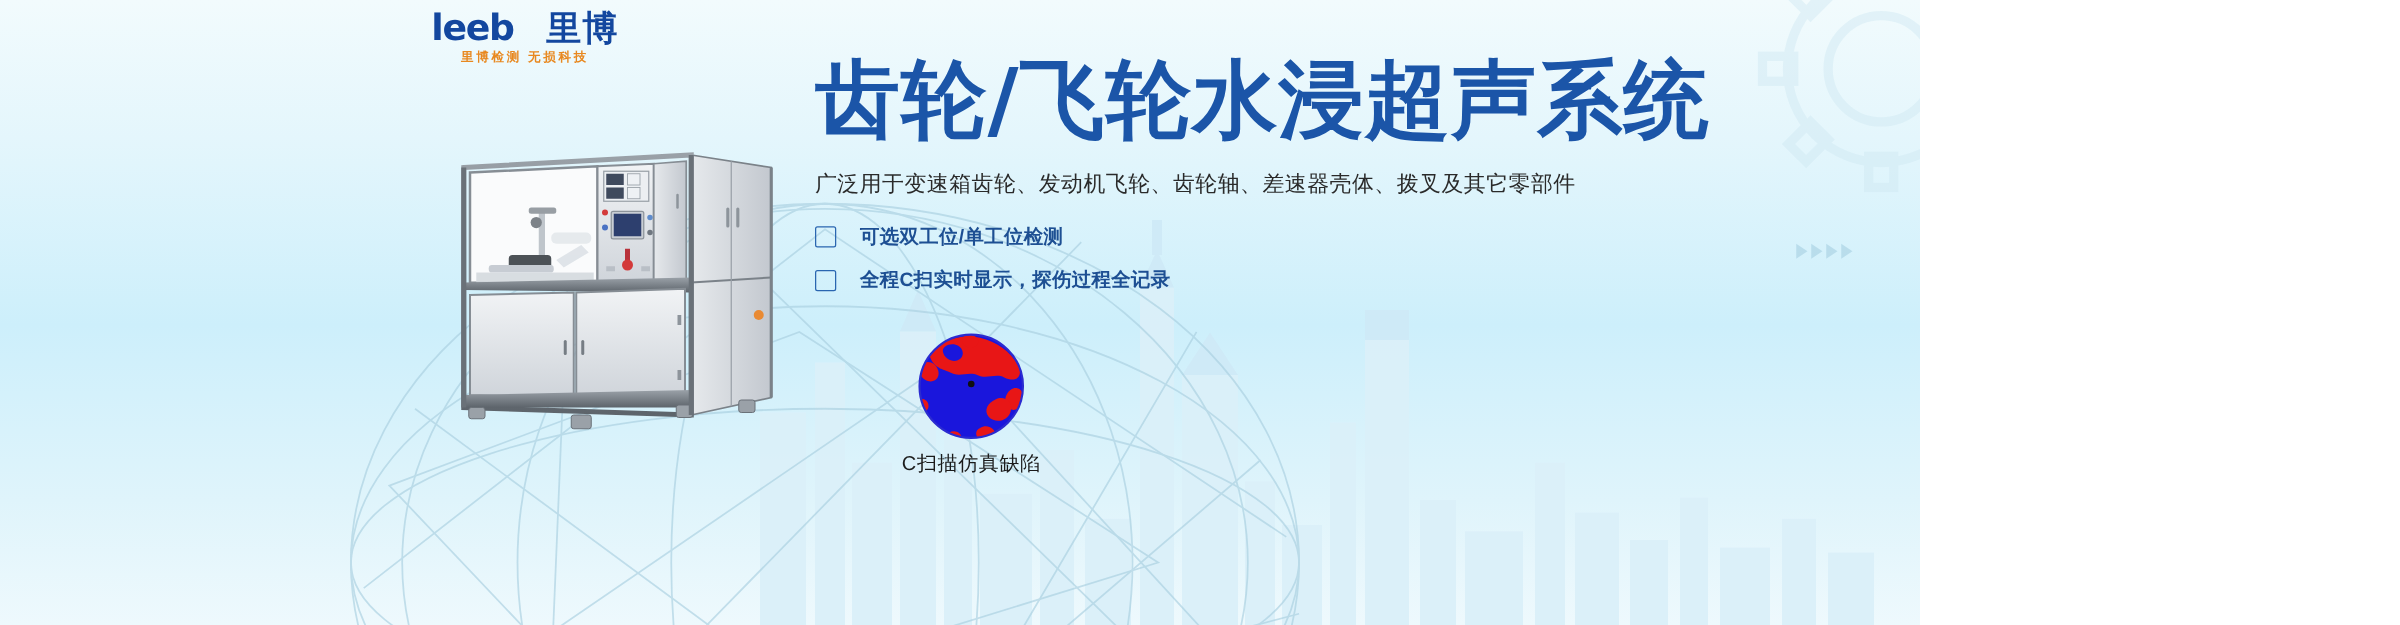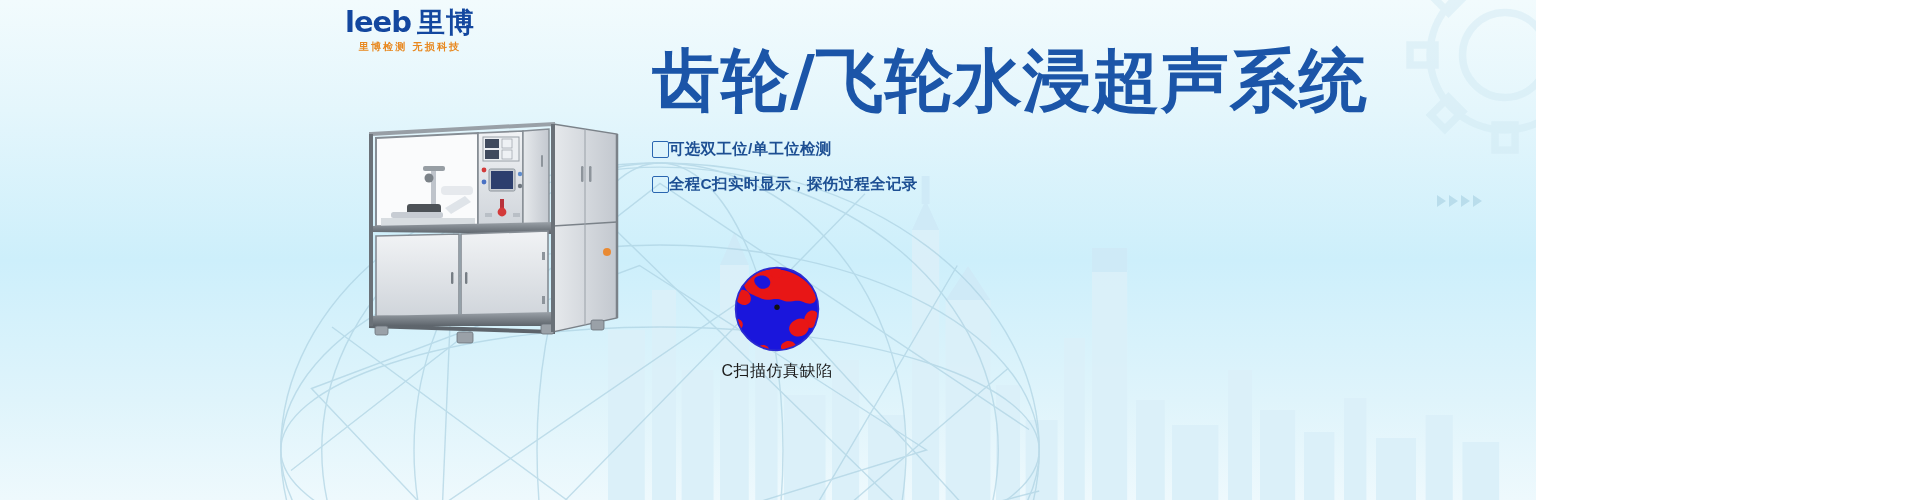--- a/index.html
+++ b/index.html
@@ -72,20 +72,21 @@
     font-weight: bold;
     color: #13479f;
     letter-spacing: -1px;
     font-family: "DejaVu Sans", sans-serif;
   }
   #logo .logo-cn {
     font-size: 28px;
     font-weight: bold;
     color: #13479f;
     letter-spacing: 1px;
+    margin-left: 20px;
   }
   #logo .logo-tag {
     margin-top: 5px;
     font-size: 10px;
     color: #e8881f;
     letter-spacing: 2.2px;
     font-weight: bold;
     white-space: nowrap;
   }
 
@@ -120,20 +121,21 @@
     color: #2a2a2a;
     letter-spacing: .4px;
     white-space: nowrap;
   }
   #bullets {
     margin-top: 20px;
   }
   .bullet {
     display: flex;
     align-items: center;
+    gap: 19px;
     margin-bottom: 14px;
   }
   .bullet .box {
     width: 15px;
     height: 15px;
     border: 1.6px solid #2a66b0;
     border-radius: 2px;
     flex: none;
     background: transparent;
   }
@@ -403,20 +405,21 @@
       <rect x="112" y="232" width="16" height="11" rx="2"></rect>
     </g>
 
     <line x1="26" y1="34" x2="26" y2="226" stroke="#6a7178" stroke-width="4"></line>
     <line x1="208" y1="24" x2="208" y2="232" stroke="#6a7178" stroke-width="4"></line>
     <line x1="272" y1="34" x2="272" y2="218" stroke="#7b8289" stroke-width="2.5"></line>
   </svg>
 
   <div id="copy">
     <div id="title">齿轮/飞轮水浸超声系统</div>
+    <div id="subtitle">广泛用于变速箱齿轮、发动机飞轮、齿轮轴、差速器壳体、拨叉及其它零部件</div>
 
     <div id="bullets">
       <div class="bullet">
         <span class="box"></span>
         <span class="btext">可选双工位/单工位检测</span>
       </div>
       <div class="bullet">
         <span class="box"></span>
         <span class="btext">全程C扫实时显示，探伤过程全记录</span>
       </div>

